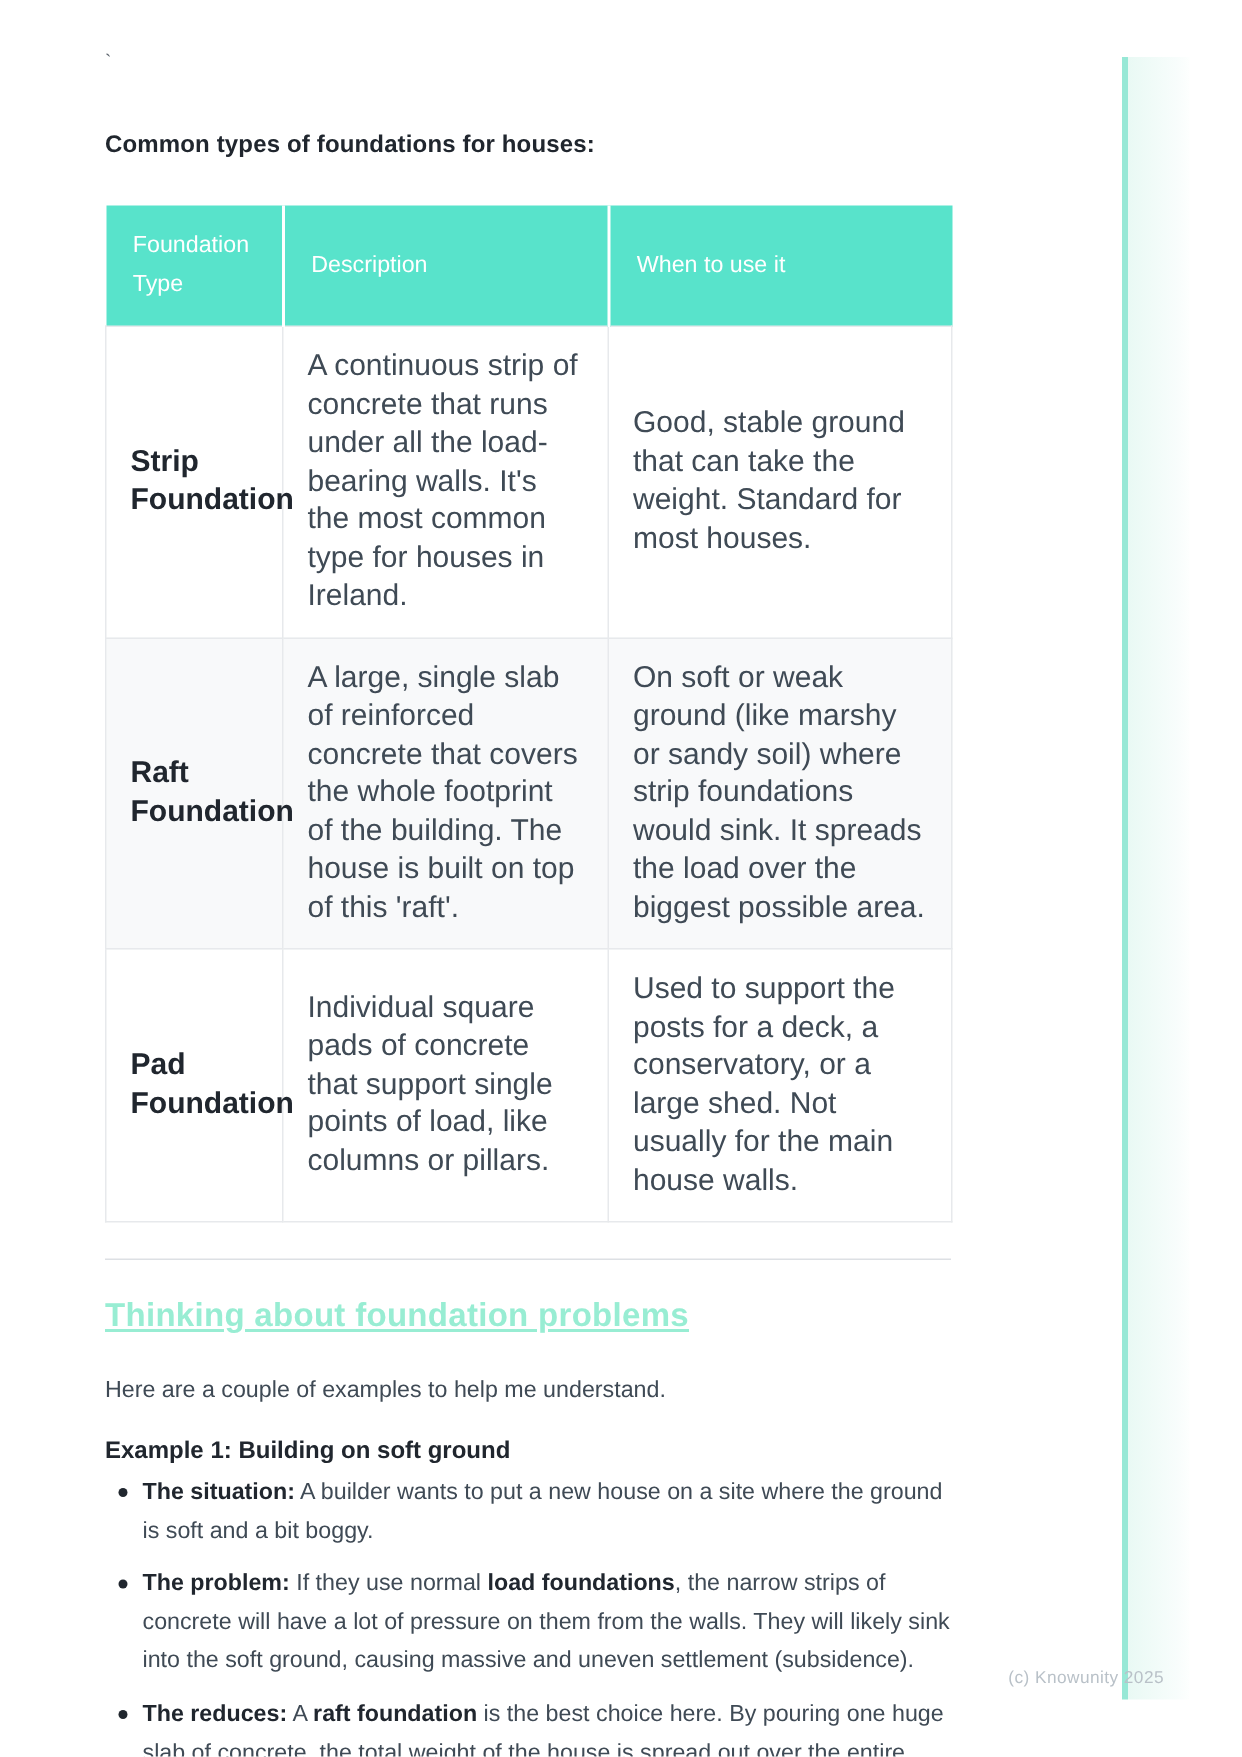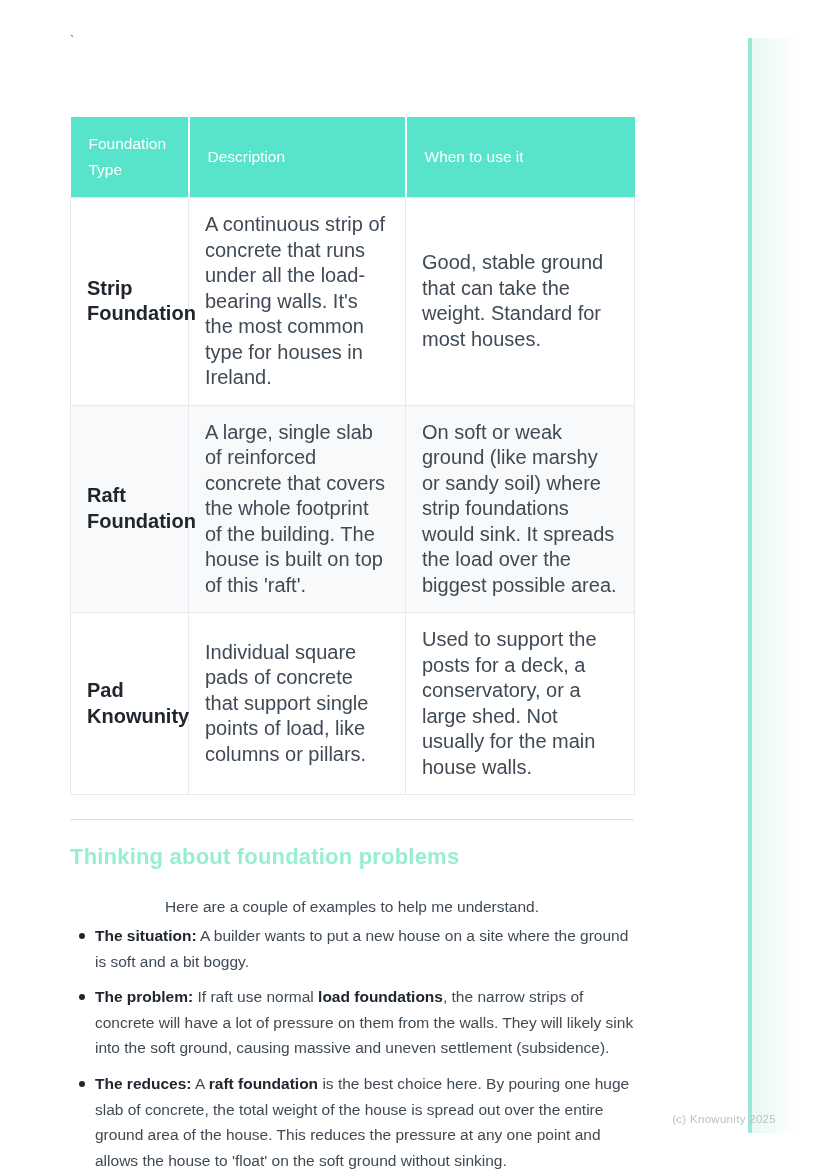--- a/index.html
+++ b/index.html
@@ -45,24 +45,24 @@
   }
   table.foundations tbody tr:nth-child(1) td{height:155px;}
   table.foundations tbody tr:nth-child(2) td{height:155px;background:var(--stripe);}
   table.foundations tbody tr:nth-child(3) td{height:174px;}
   table.foundations td.rowhead{font-weight:700;color:var(--text-dark);}
   hr.divider{
     border:none;border-top:1px solid #DDE0E4;margin-top:24px;
   }
   h2.section-heading{
     margin-top:22px;font-size:22px;line-height:30px;font-weight:700;
-    color:var(--accent-light);letter-spacing:.2px;
+    color:var(--accent-light);letter-spacing:.2px;text-decoration:underline;
   }
   p.section-intro{
-    margin-top:22px;font-size:15.5px;line-height:25px;text-align:center;
+    margin-top:22px;font-size:15.5px;line-height:25px;
   }
   h3.example-heading{
     margin-top:19px;font-size:16px;line-height:20px;font-weight:700;
     color:var(--text-dark);
   }
   ul.bullets{
     margin-top:4px;list-style:none;
   }
   ul.bullets li{
     position:relative;padding-left:25px;font-size:15.5px;line-height:25.6px;
@@ -88,20 +88,21 @@
 </style>
 </head>
 <body>
 
 <div>
 
   <span class="stray">`</span>
 
   <div class="content">
 
+    <h1 class="intro-heading">Common types of foundations for houses:</h1>
 
     <table class="foundations">
       <colgroup>
         <col style="width:118px">
           <col style="width:217px">
           <col style="width:229px">
       </colgroup>
       <thead>
         <tr>
           <th>Foundation Type</th>
@@ -114,37 +115,38 @@
           <td class="rowhead">Strip Foundation</td>
           <td>A continuous strip of concrete that runs under all the load-bearing walls. It's the most common type for houses in Ireland.</td>
           <td>Good, stable ground that can take the weight. Standard for most houses.</td>
         </tr>
         <tr>
           <td class="rowhead">Raft Foundation</td>
           <td>A large, single slab of reinforced concrete that covers the whole footprint of the building. The house is built on top of this 'raft'.</td>
           <td>On soft or weak ground (like marshy or sandy soil) where strip foundations would sink. It spreads the load over the biggest possible area.</td>
         </tr>
         <tr>
-          <td class="rowhead">Pad Knowunity</td>
+          <td class="rowhead">Pad Foundation</td>
           <td>Individual square pads of concrete that support single points of load, like columns or pillars.</td>
           <td>Used to support the posts for a deck, a conservatory, or a large shed. Not usually for the main house walls.</td>
         </tr>
       </tbody>
     </table>
 
     <hr class="divider">
 
     <h2 class="section-heading">Thinking about foundation problems</h2>
 
     <p class="section-intro">Here are a couple of examples to help me understand.</p>
 
+    <h3 class="example-heading">Example 1: Building on soft ground</h3>
 
     <ul class="bullets">
       <li><strong>The situation:</strong><span> A builder wants to put a new house on a site where the ground is soft and a bit boggy.</span></li>
-      <li><strong>The problem:</strong><span> If raft use normal </span><strong>load foundations</strong><span>, the narrow strips of concrete will have a lot of pressure on them from the walls. They will likely sink into the soft ground, causing massive and uneven settlement (subsidence).</span></li>
+      <li><strong>The problem:</strong><span> If they use normal </span><strong>load foundations</strong><span>, the narrow strips of concrete will have a lot of pressure on them from the walls. They will likely sink into the soft ground, causing massive and uneven settlement (subsidence).</span></li>
       <li><strong>The reduces:</strong><span> A </span><strong>raft foundation</strong><span> is the best choice here. By pouring one huge slab of concrete, the total weight of the house is spread out over the entire ground area of the house. This reduces the pressure at any one point and allows the house to 'float' on the soft ground without sinking.</span></li>
     </ul>
 
   </div>
 
   <div class="rail-line"></div>
   <div class="rail-panel"></div>
 
   <div class="watermark">(c) Knowunity 2025</div>
 

